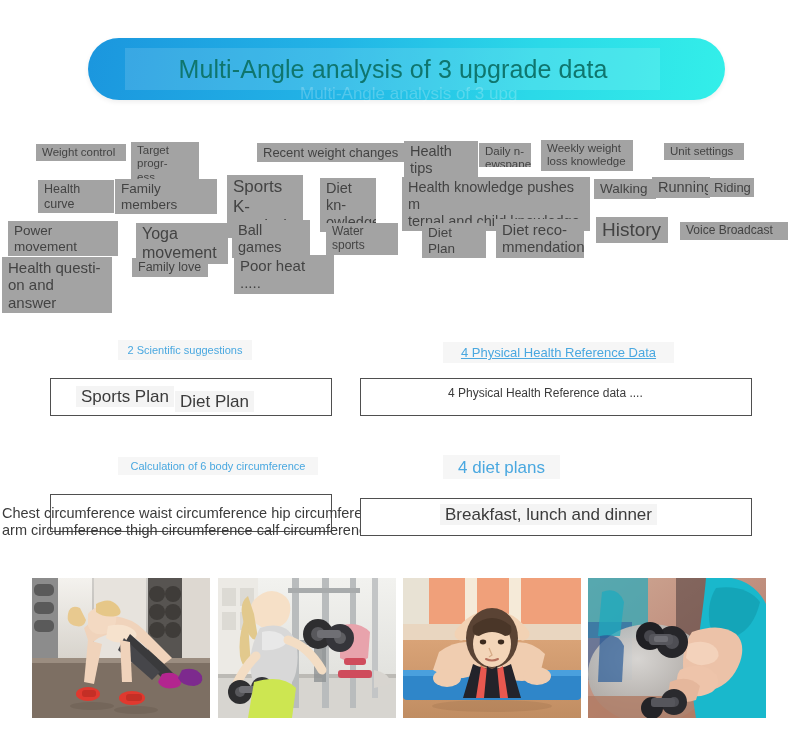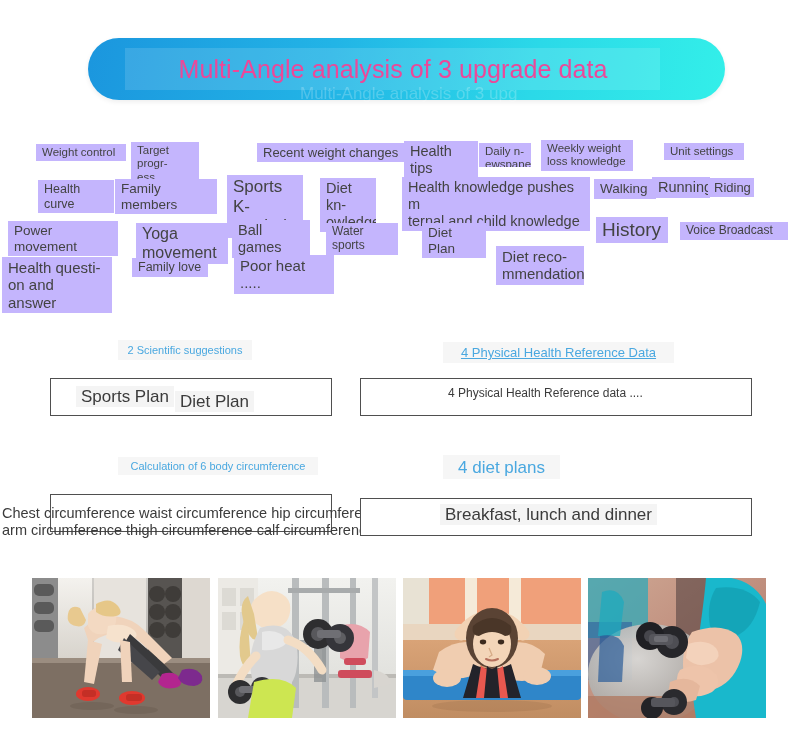--- a/index.html
+++ b/index.html
@@ -37,21 +37,21 @@
     background: rgba(255,255,255,0.13);
   }
   #header-title {
     position: absolute;
     left: 128px;
     top: 48px;
     width: 530px;
     height: 42px;
     line-height: 42px;
     text-align: center;
-    color: #ec4899;
+    color: #0f766e;
     font-size: 25px;
     letter-spacing: 0.1px;
     white-space: nowrap;
   }
   #header-ghost {
     position: absolute;
     left: 300px;
     top: 84px;
     width: 300px;
     height: 20px;
@@ -64,21 +64,21 @@
   
   #tag-cloud {
     position: absolute;
     left: 0;
     top: 130px;
     width: 790px;
     height: 165px;
   }
   .tag {
     position: absolute;
-    background: #c4b5fd;
+    background: #a3a3a3;
     color: #434343;
     padding: 2px 6px;
     box-sizing: border-box;
     white-space: pre-line;
     overflow: hidden;
     line-height: 1.16;
   }
 
   
   .section-heading {
@@ -163,21 +163,21 @@
     <div class="tag" style="left: 402px; top: 47px; width: 188px; font-size: 14.5px;">Health knowledge pushes m
 ternal and child knowledge</div>
     <div class="tag" style="left: 594px; top: 49px; width: 62px; font-size: 13.5px;">Walking</div>
     <div class="tag" style="left: 652px; top: 47px; width: 58px; font-size: 14.5px;">Running</div>
     <div class="tag" style="left: 708px; top: 48px; width: 46px; font-size: 13px;">Riding</div>
     <div class="tag" style="left: 8px; top: 91px; width: 110px; font-size: 13.5px;">Power movement</div>
     <div class="tag" style="left: 136px; top: 93px; width: 92px; font-size: 16px;">Yoga movement</div>
     <div class="tag" style="left: 232px; top: 90px; width: 78px; font-size: 14.5px;">Ball games</div>
     <div class="tag" style="left: 326px; top: 93px; width: 72px; font-size: 12px;">Water sports</div>
     <div class="tag" style="left: 422px; top: 93px; width: 64px; font-size: 13.5px;">Diet Plan</div>
-    <div class="tag" style="left: 496px; top: 89px; width: 88px; font-size: 15px; margin-top: 27px;">Diet reco-
+    <div class="tag" style="left: 496px; top: 89px; width: 88px; font-size: 15px;">Diet reco-
 mmendation</div>
     <div class="tag" style="left: 596px; top: 87px; width: 72px; font-size: 19px;">History</div>
     <div class="tag" style="left: 680px; top: 92px; width: 108px; font-size: 12px;">Voice Broadcast</div>
     <div class="tag" style="left: 2px; top: 127px; width: 110px; font-size: 15px;">Health questi-
 on and answer</div>
     <div class="tag" style="left: 132px; top: 128px; width: 76px; font-size: 12.5px;">Family love</div>
     <div class="tag" style="left: 234px; top: 125px; width: 100px; font-size: 15px;">Poor heat .....</div>
   </div>
 
 <div class="section-heading" style="left:118px; top:340px; width:134px; height:20px; font-size:11px; line-height:16px;">2 Scientific suggestions</div>

